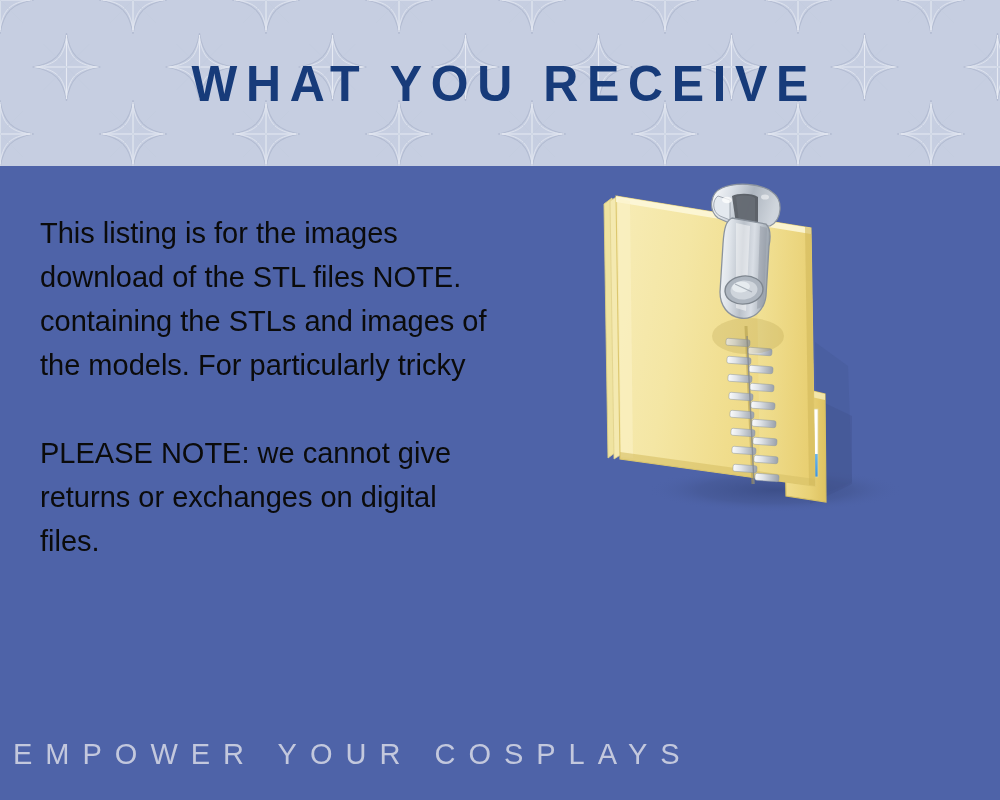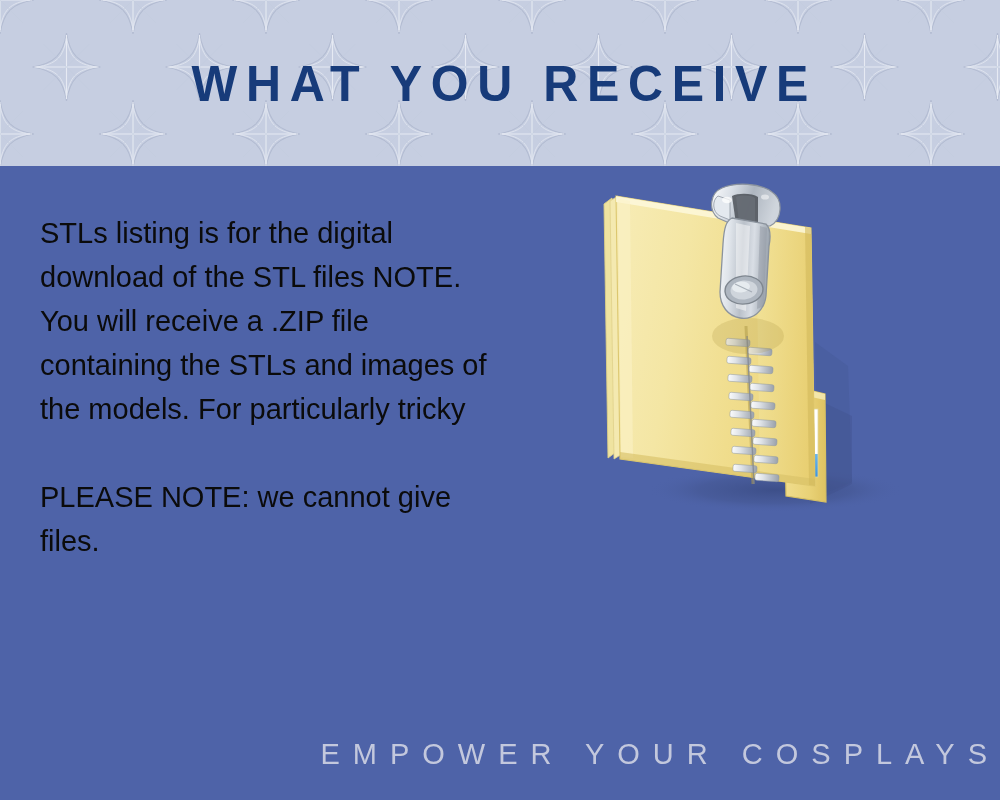--- a/index.html
+++ b/index.html
@@ -76,21 +76,21 @@
   #body-copy .para-gap {
     height: 44px;
   }
 
   
   #footer-tagline {
     position: absolute;
     left: 0;
     top: 738px;
     width: 1000px;
-    text-align: right;
+    text-align: left;
     color: #c3c8dd;
     font-family: "Liberation Sans", sans-serif;
     font-size: 29px;
     font-weight: normal;
     letter-spacing: 13px;
     text-indent: 13px;
     white-space: nowrap;
   }
 
   
@@ -132,27 +132,27 @@
       <rect x="0" y="0" width="1000" height="166" fill="#c6cee1"></rect>
       <rect x="-20" y="-70" width="1060" height="300" fill="url(#starGrid)"></rect>
     </svg>
 
     <div id="header-title">WHAT YOU RECEIVE</div>
   </div>
 
   <div id="body-area">
 
     <div id="body-copy">
-      <div class="para">STLs listing is for the digital</div>
+      <div class="para">This listing is for the images</div>
       <div class="para">download of the STL files NOTE.</div>
-      <div class="para">You will receive a .ZIP file</div>
       <div class="para">containing the STLs and images of</div>
       <div class="para">the models. For particularly tricky</div>
       <div class="para-gap"></div>
       <div class="para">PLEASE NOTE: we cannot give</div>
+      <div class="para">returns or exchanges on digital</div>
       <div class="para">files.</div>
     </div>
 
     <div id="zip-icon" style="top:0px;">
       <svg viewBox="0 0 360 360" width="360" height="360" xmlns="http://www.w3.org/2000/svg">
         <defs>
           <linearGradient id="folderFace" x1="0" y1="0" x2="1" y2="0.25">
             <stop offset="0%" stop-color="#f7ecb6"></stop>
             <stop offset="38%" stop-color="#f4e6a4"></stop>
             <stop offset="72%" stop-color="#f0dd8d"></stop>

